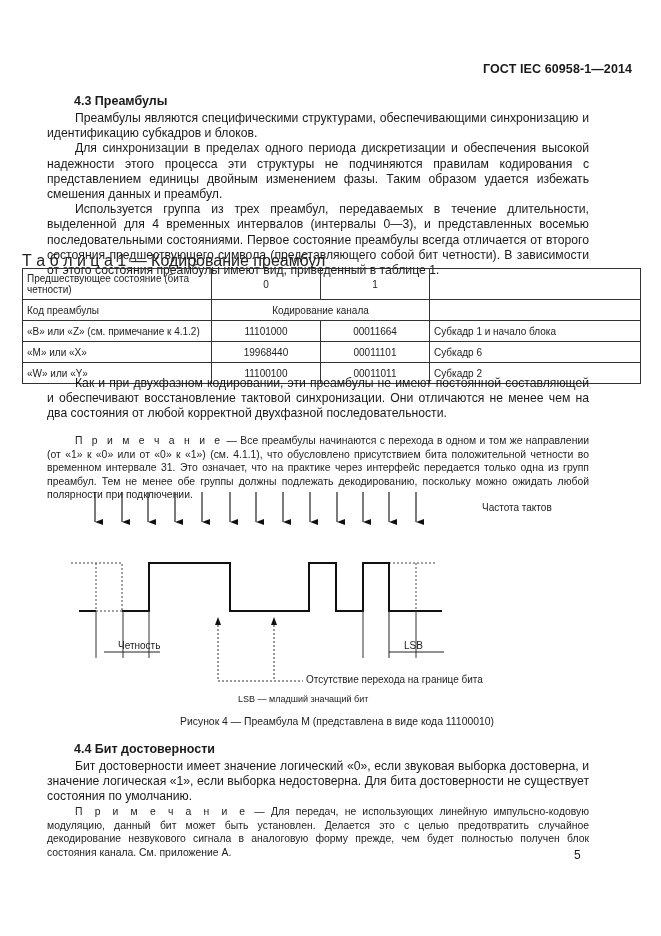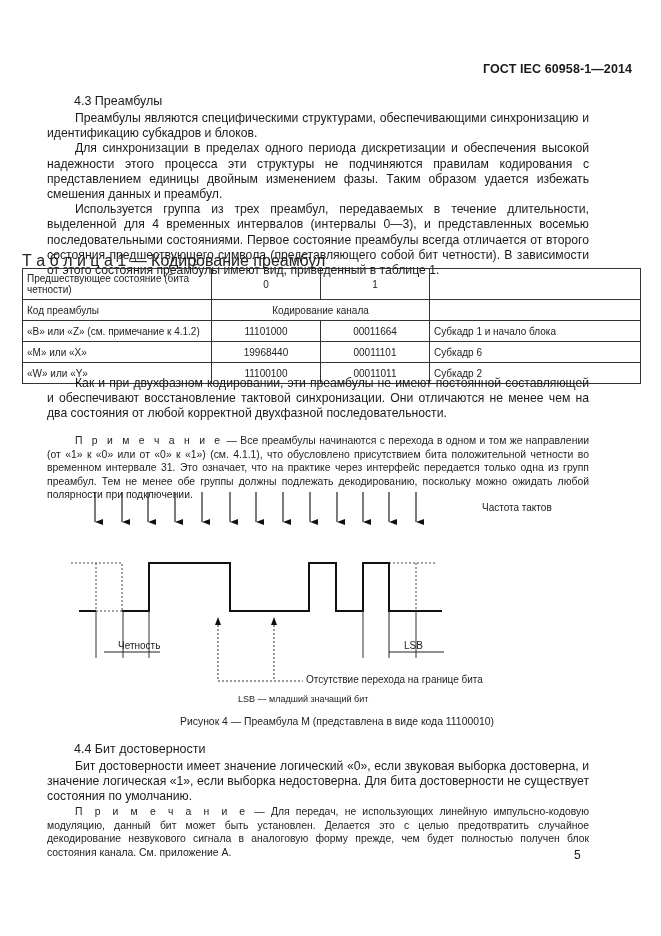--- a/index.html
+++ b/index.html
@@ -1,19 +1,19 @@
 <!DOCTYPE html>
 <html><head>
 <meta charset="utf-8">
 <style>
   html,body{margin:0;padding:0;background:#fff;}
   body{width:661px;height:936px;position:relative;overflow:hidden;font-family:"Liberation Sans",sans-serif;color:#1a1a1a;}
   .abs{position:absolute;}
   .hdr{left:440px;top:62px;font-size:12.5px;font-weight:bold;letter-spacing:0.1px;padding-left:43px;}
-  .sec{left:74px;font-size:12.5px;font-weight:normal;}
+  .sec{left:74px;font-size:12.5px;font-weight:bold;}
   .par{left:47px;width:542px;font-size:12.2px;line-height:15.2px;text-align:justify;}
   .par p{margin:0;text-indent:28px;}
   .note{left:47px;width:542px;font-size:10.4px;line-height:13.6px;text-align:justify;color:#222;}
   .note p{margin:0;text-indent:28px;}
   .spaced{letter-spacing:3px;}
   .tcap{left:22px;top:252px;font-size:16px;color:#222;}
   table.t1{position:absolute;left:22px;top:268px;width:619px;border-collapse:collapse;font-size:10px;color:#222;}
   table.t1 td{border:1px solid #333;padding:2px 4px;height:16px;}
   table.t1 td.c{text-align:center;}
   .fig-label{font-size:10px;color:#222;white-space:nowrap;}

